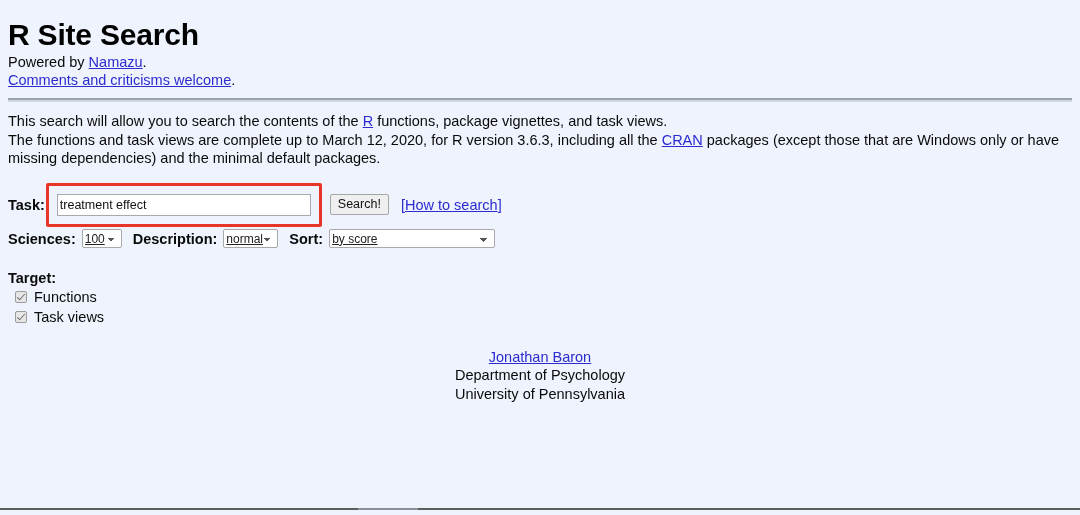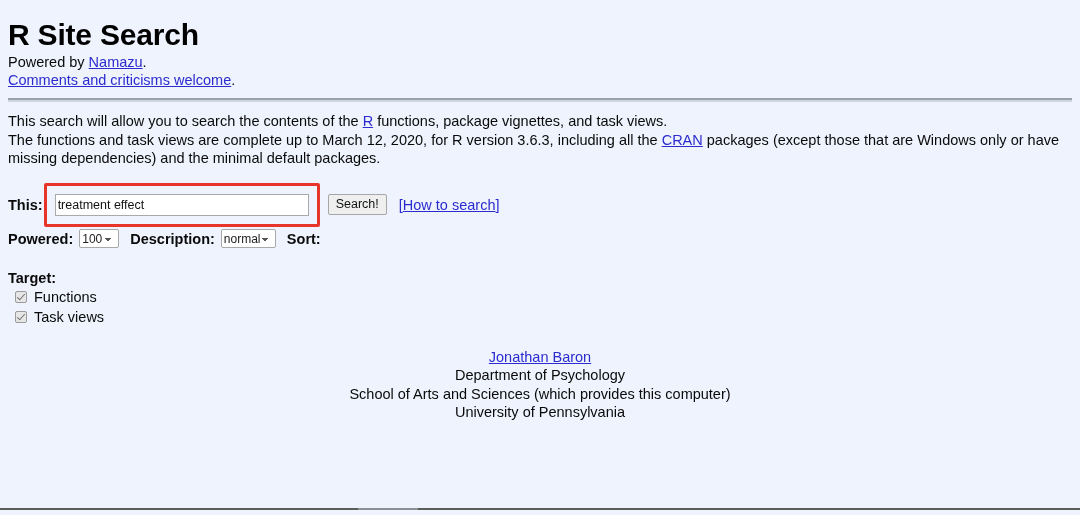--- a/index.html
+++ b/index.html
@@ -124,20 +124,21 @@
     border-radius: 2px;
     height: 19px;
     padding: 0 2px;
     margin: 0 0 0 6px;
     -webkit-appearance: none;
     appearance: none;
     background-image: linear-gradient(45deg, transparent 50%, #555 50%), linear-gradient(135deg, #555 50%, transparent 50%);
     background-position: calc(100% - 10px) 8px, calc(100% - 6px) 8px;
     background-size: 4px 4px, 4px 4px;
     background-repeat: no-repeat;
+    text-decoration: underline;
   }
   select.sel-display { width: 40px; padding-right: 14px; }
   select.sel-desc { width: 55px; padding-right: 4px; }
   select.sel-sort { width: 166px; padding-right: 14px; }
   .gap-left { margin-left: 11px; }
 
   .target-block { margin-top: 20px; }
   .target-title { font-weight: bold; font-size: 14.5px; }
   .check-row {
     display: flex;
@@ -215,38 +216,41 @@
     <span>This search will allow you to search the contents of the </span><a href="#">R</a><span> functions, package vignettes, and task views.</span>
   </p>
 
   <p class="block para2">
     <span>The functions and task views are complete up to March 12, 2020, for R version 3.6.3, including all the </span><a href="#">CRAN</a><span> packages (except those that are Windows only or have missing dependencies) and the minimal default packages.</span>
   </p>
 
   <div class="form-area">
 
     <div class="row-query">
-      <span class="label-bold">This:</span>
+      <span class="label-bold">Task:</span>
       <span class="query-highlight">
         <input class="query-input" type="text" value="treatment effect" style="">
       </span>
       <button class="search-btn">Search!</button>
       <span class="how-to"><span>[</span><a href="#">How to search</a><span>]</span></span>
     </div>
 
     <div class="row-display">
-      <span class="label-bold">Powered:</span>
+      <span class="label-bold">Sciences:</span>
       <select class="sel sel-display">
         <option>100</option>
       </select>
       <span class="label-bold gap-left">Description:</span>
       <select class="sel sel-desc">
         <option>normal</option>
       </select>
       <span class="label-bold gap-left">Sort:</span>
+      <select class="sel sel-sort">
+        <option>by score</option>
+      </select>
     </div>
 
     <div class="target-block">
       <div class="target-title">Target:</div>
 
       <div class="check-row">
         <span class="checkbox checked"></span>
         <span class="check-label">Functions</span>
       </div>
 
@@ -254,21 +258,20 @@
         <span class="checkbox checked"></span>
         <span class="check-label">Task views</span>
       </div>
     </div>
 
   </div>
 
   <div class="address">
     <div><a href="#">Jonathan Baron</a></div>
     <div>Department of Psychology</div>
-    <div>School of Arts and Sciences (which provides this computer)</div>
     <div>University of Pennsylvania</div>
   </div>
 
 </div>
 
 <div class="bottom-bar">
   <div class="seg seg-a"></div>
 </div>
 
 </body></html>

